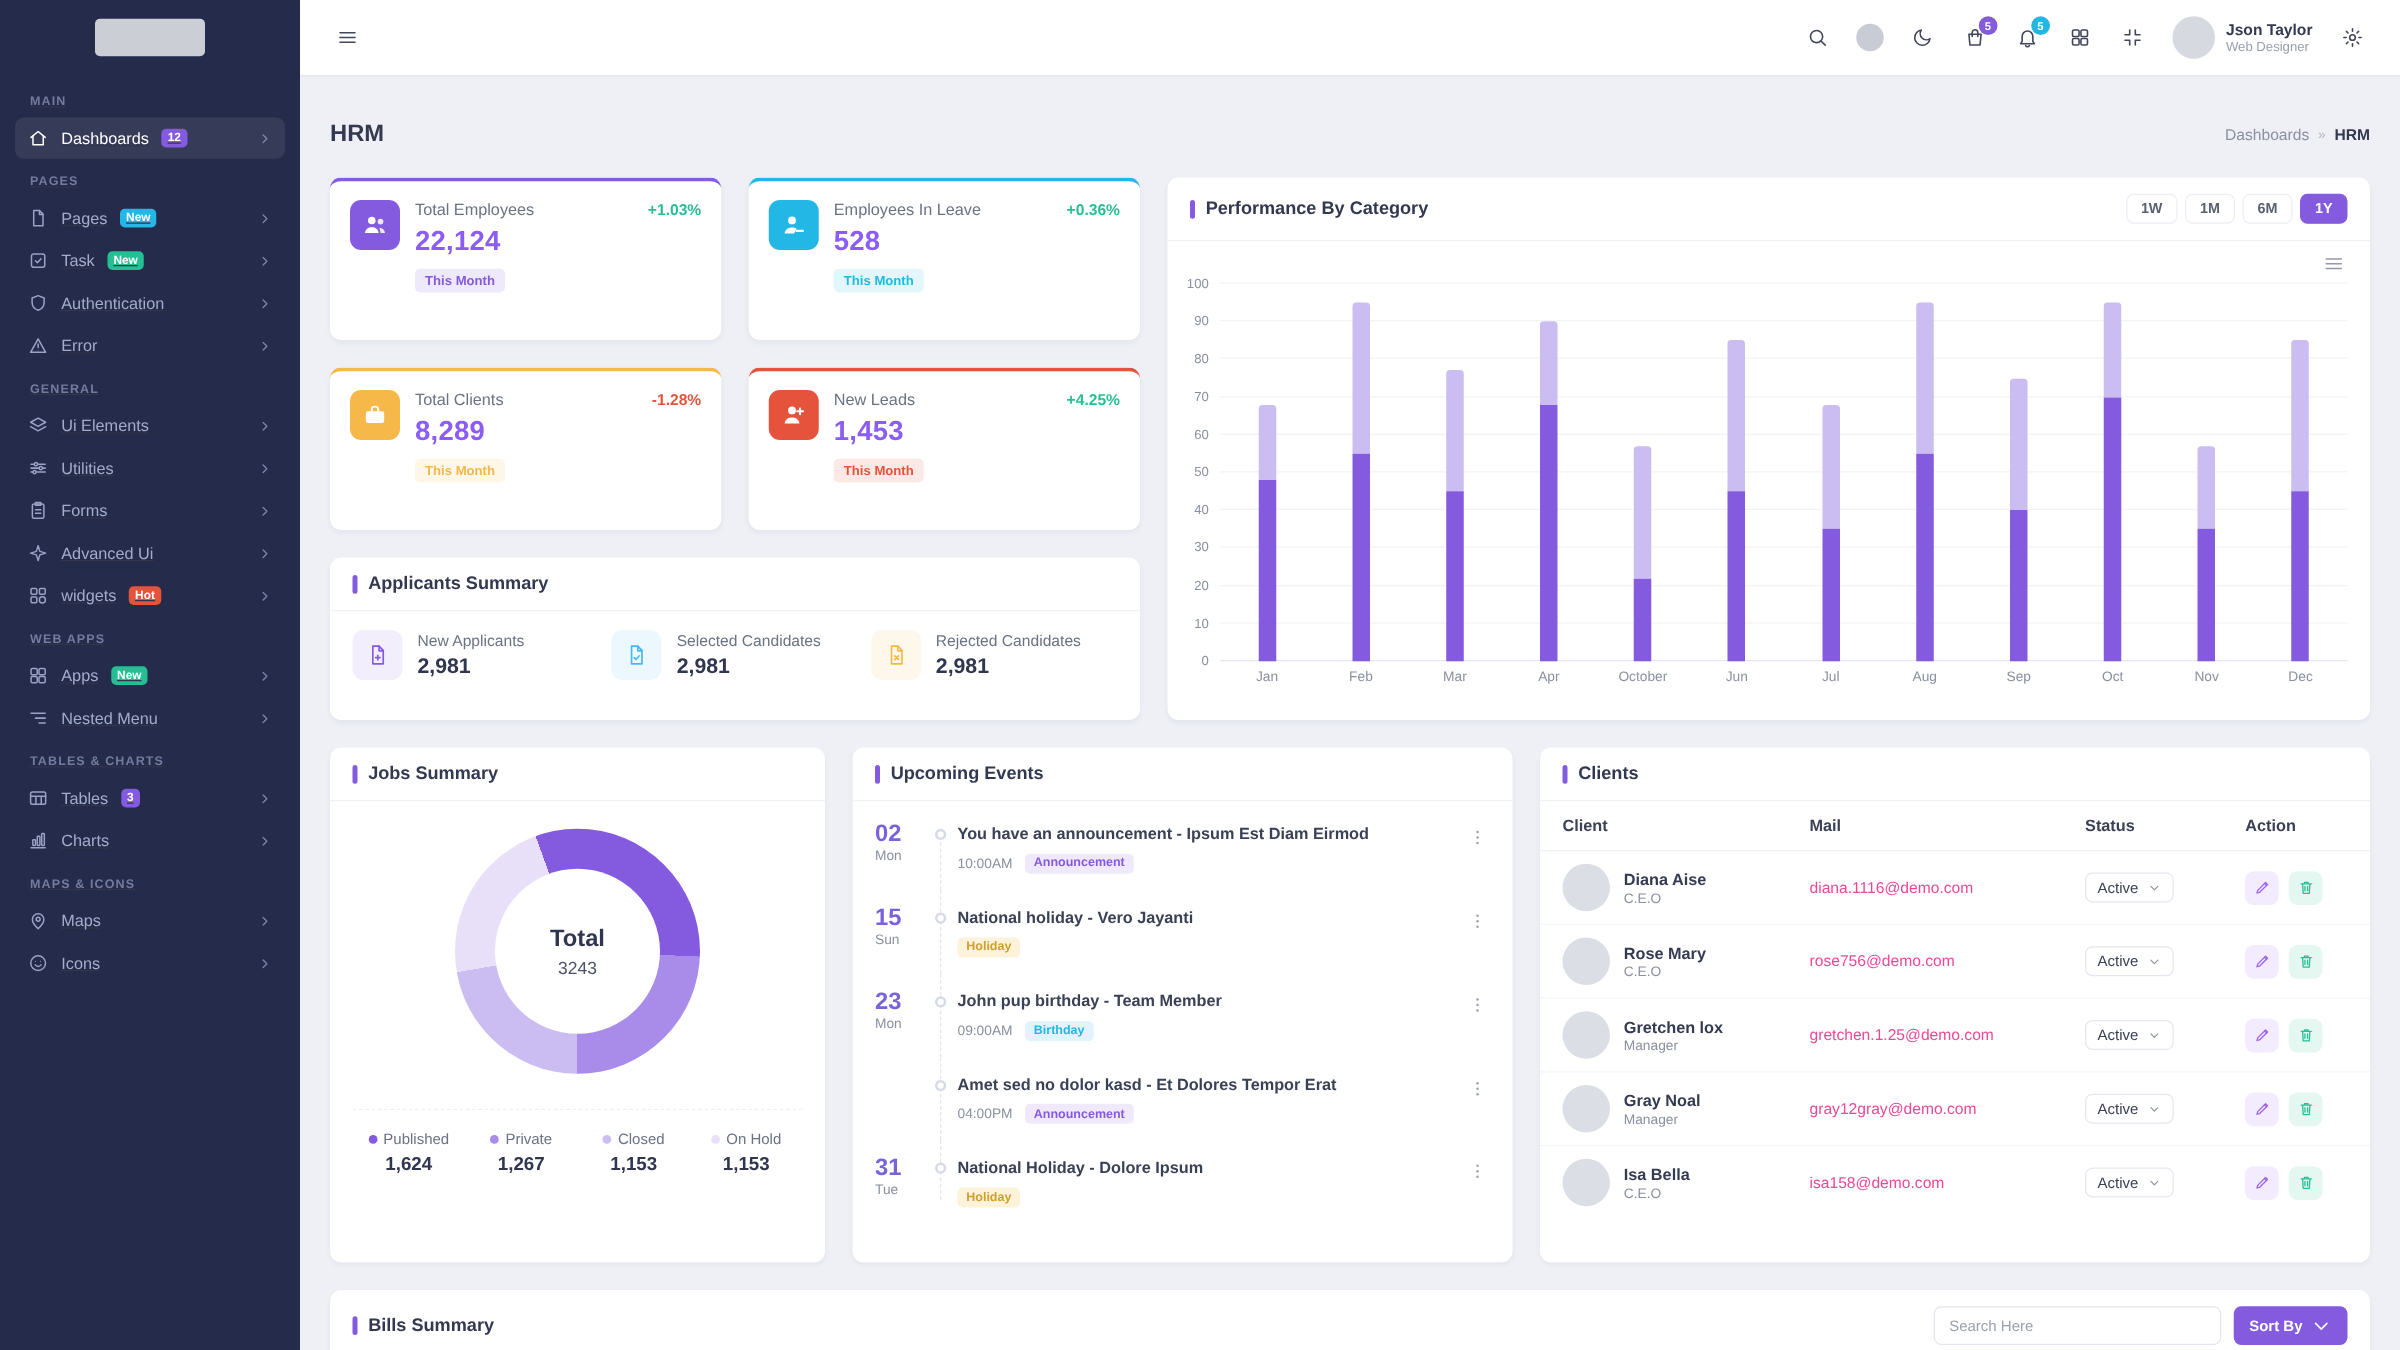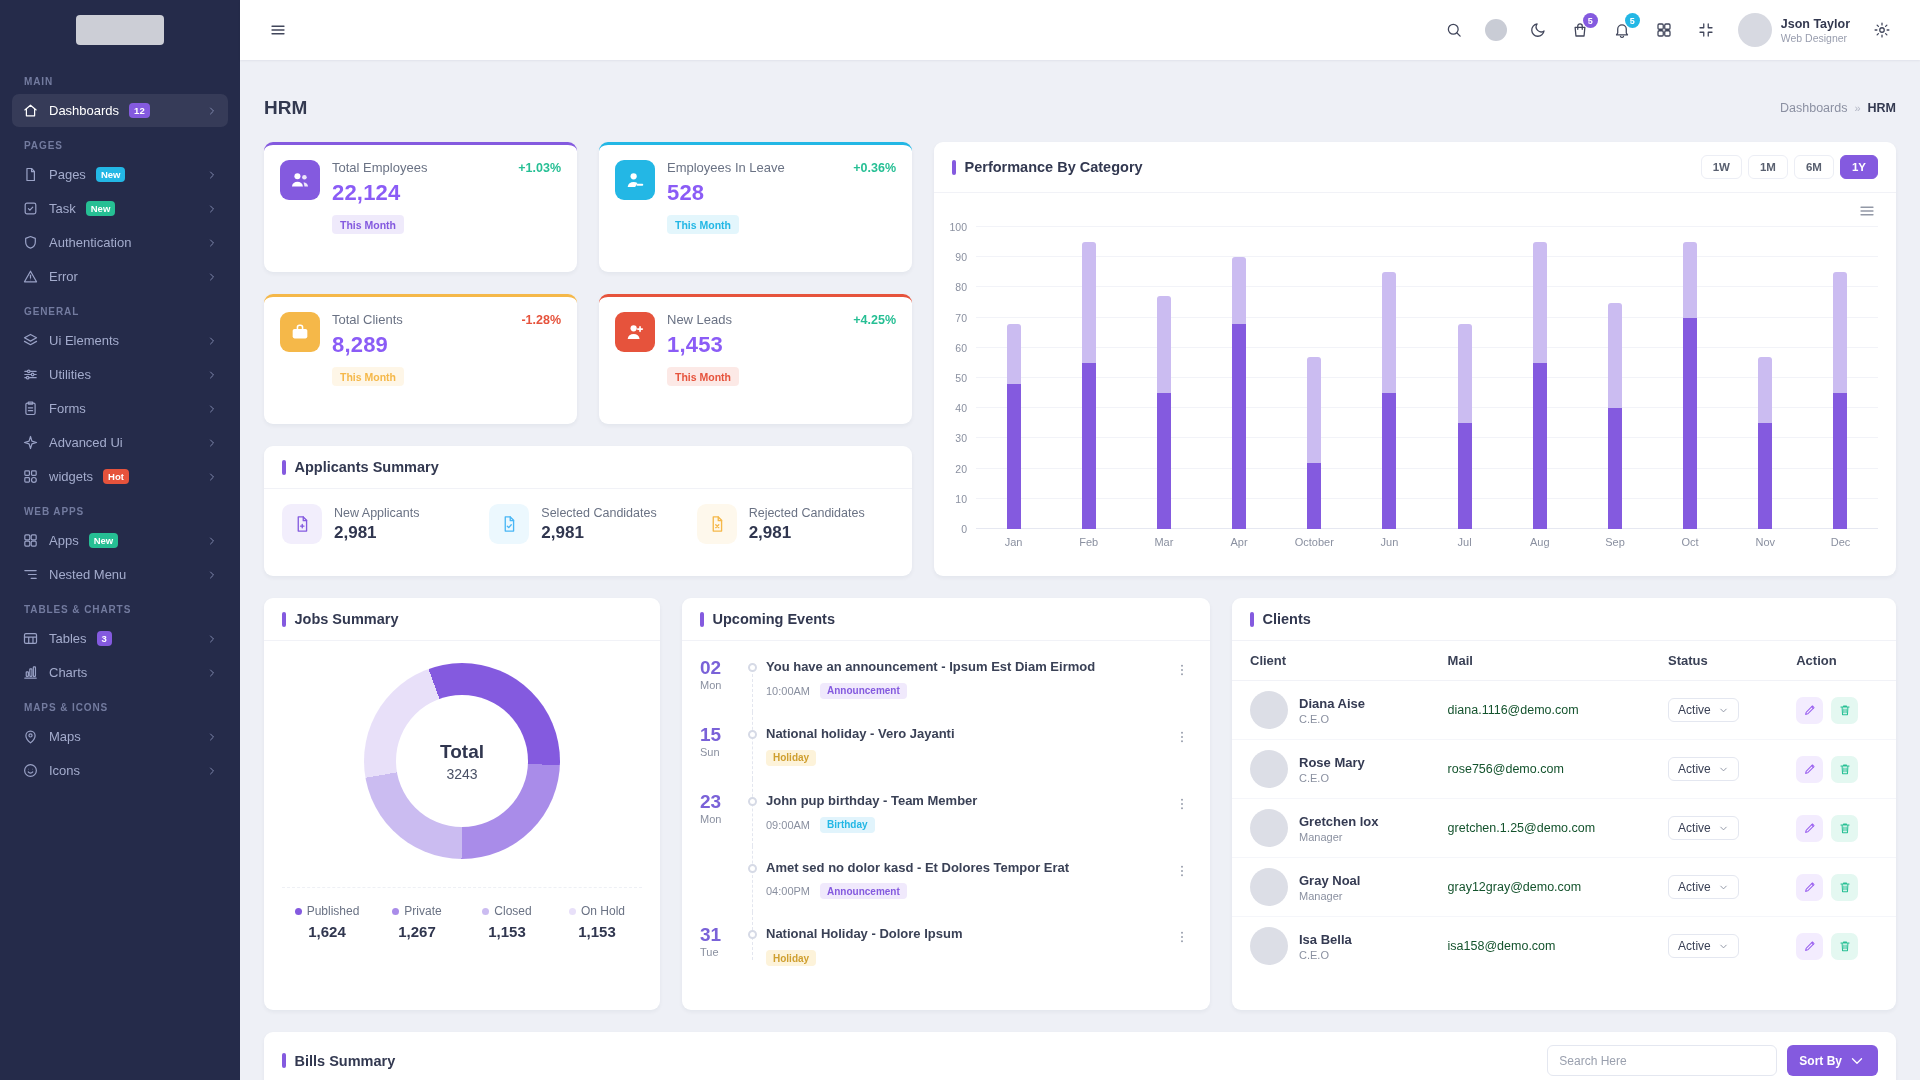--- a/index.html
+++ b/index.html
@@ -5,21 +5,21 @@
   * { box-sizing: border-box; }
   html,body { margin:0; padding:0; }
   body {
     width:1920px; height:1080px; overflow:hidden;
     background:#eef0f6; color:#333548;
     font-family:"Liberation Sans", sans-serif;
   }
   .app { display:flex; width:100%; height:100%; }
 
   
-  .sidebar { width:240px; min-width:240px; background:#252b4a; height:100%; overflow:hidden; }
+  .sidebar { width:240px; min-width:240px; background:#252b4a; height:100%; overflow:hidden;text-decoration:underline; }
   .logo-wrap { height:60px; display:flex; align-items:center; justify-content:center; cursor:pointer; }
   .logo-img { width:88px; height:30px; background:#ccced6; border-radius:4px; }
   .nav { padding:4px 12px; }
   .nav-section { padding:12px 12px 6px; font-size:10px; font-weight:700; letter-spacing:.09em; color:#737b9f; }
   .nav-item { display:flex; align-items:center; gap:10px; padding:8px 10px; margin:1px 0; border-radius:7px;
               color:#a4accd; font-size:13px; cursor:pointer; }
   .nav-item .svgi { display:inline-flex; color:#9aa2c6; }
   .nav-item.active { background:rgba(255,255,255,.08); color:#fff; }
   .nav-item.active .svgi { color:#fff; }
   .nav-badge { font-size:9.5px; font-weight:700; color:#fff; padding:2.5px 5px; border-radius:4px; line-height:1; }
@@ -137,21 +137,21 @@
 
   .clients-table { width:100%; border-collapse:collapse; }
   .clients-table th { text-align:left; font-size:13px; font-weight:700; color:#3a4156; padding:12px 18px;
                       border-bottom:1px solid #f1f2f7; }
   .clients-table td { padding:10px 18px; border-bottom:1px solid #f5f6fa; vertical-align:middle; }
   .clients-table tr:last-child td { border-bottom:none; }
   .client-cell { display:flex; align-items:center; gap:11px; }
   .client-avatar { width:38px; height:38px; border-radius:50%; background:#dcdee6; flex:none; }
   .client-name { font-size:13px; font-weight:700; color:#343a52; }
   .client-role { font-size:11px; color:#8a90a0; margin-top:2px; }
-  .client-mail { font-size:12.5px; color:#14532d; }
+  .client-mail { font-size:12.5px; color:#ec4899; }
   .status-select { display:inline-flex; align-items:center; gap:7px; border:1px solid #e4e7f0; border-radius:6px;
                    padding:4px 9px; font-size:12px; color:#3a4156; cursor:pointer; background:#fff; }
   .status-select .svgi { color:#8a90a0; display:inline-flex; }
   .action-cell { display:flex; gap:8px; }
   .act-btn { width:27px; height:27px; border:none; border-radius:7px; display:grid; place-items:center; cursor:pointer; padding:0; }
   .act-btn.edit { background:#f3ecfe; color:#9c63f0; }
   .act-btn.del { background:#e4f8f1; color:#26bf94; }
 
   .bills { margin-top:22px; }
   .bills .card-head { border-bottom:1px solid #f1f2f7; }

